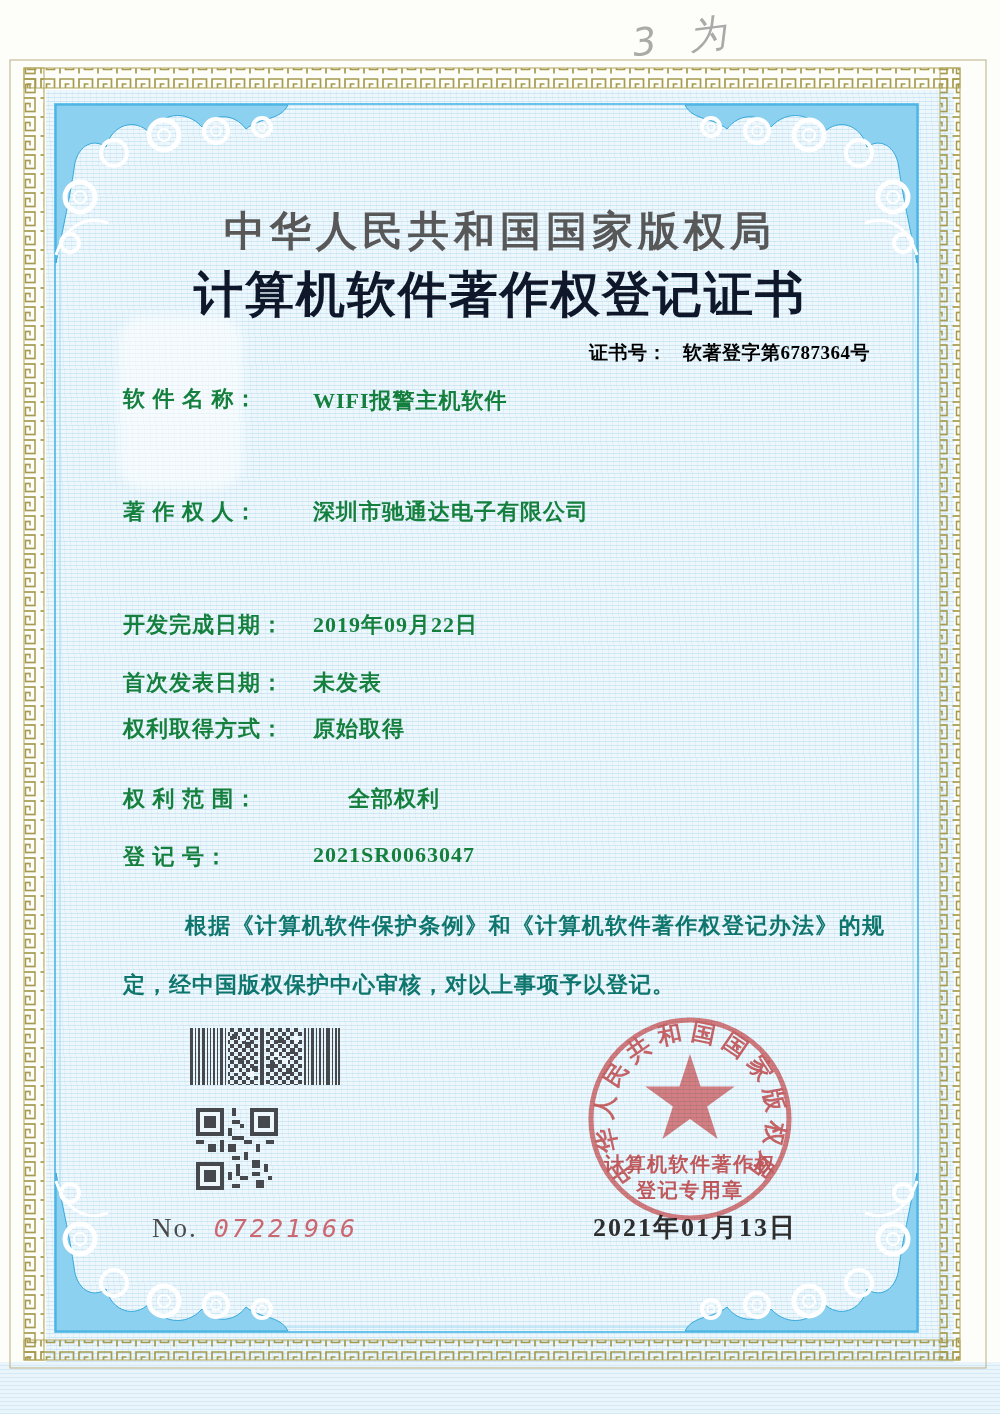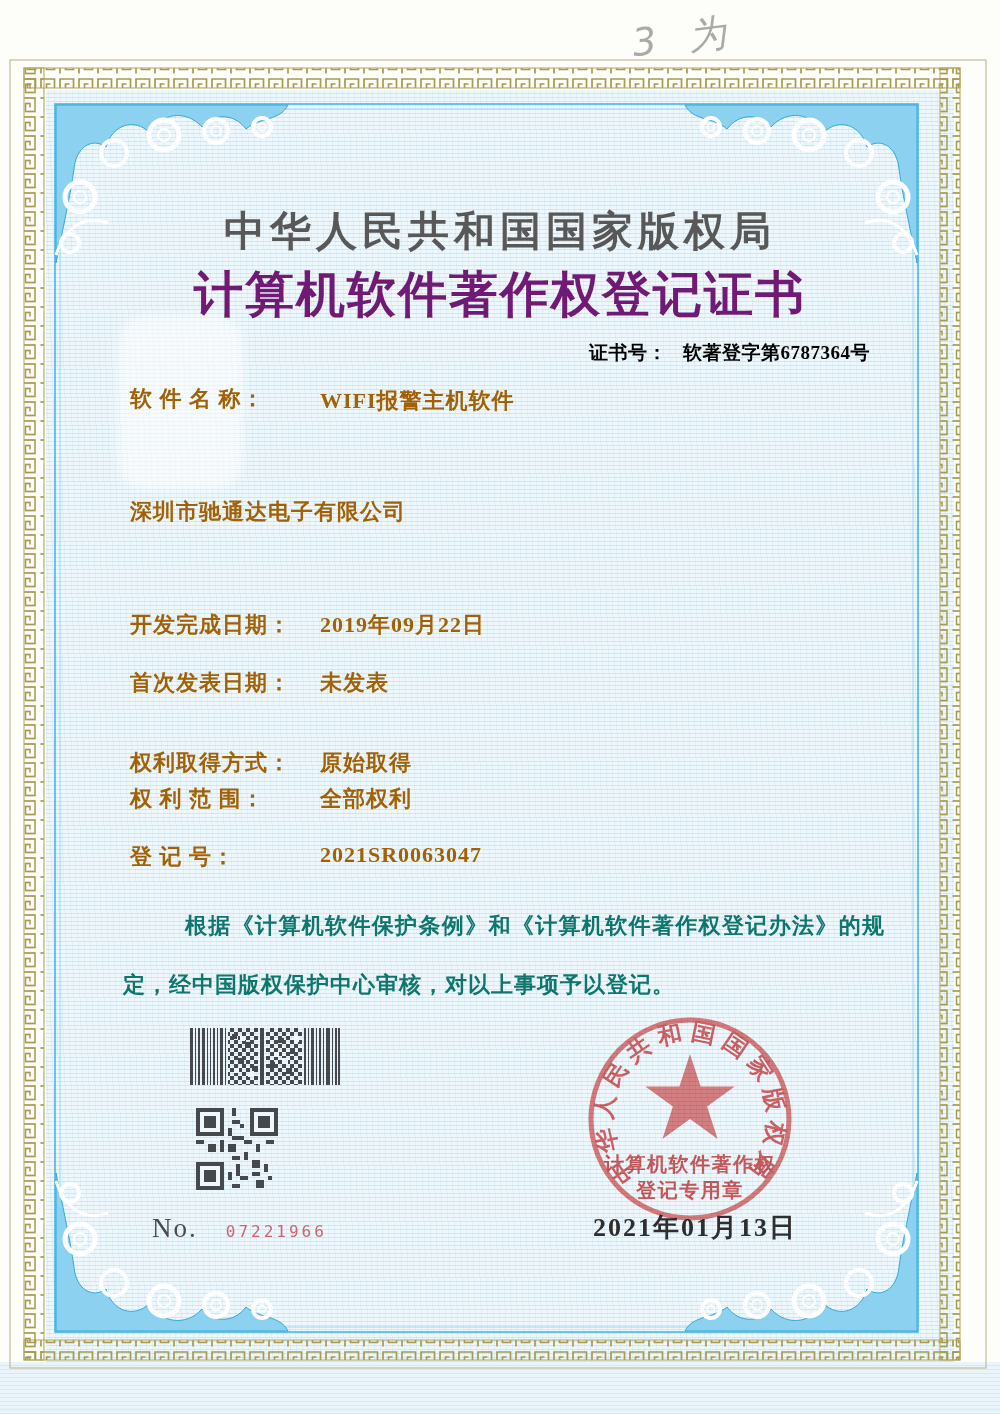--- a/index.html
+++ b/index.html
@@ -34,50 +34,50 @@
     font-family:"DejaVu Sans",sans-serif;font-style:italic;
     font-size:38px;color:#8f8f8f;opacity:.75;transform:rotate(-7deg);
     letter-spacing:10px;
   }
   .authority{
     position:absolute;left:0;top:204px;width:100%;text-align:center;z-index:2;
     font-size:41px;font-weight:700;letter-spacing:5px;color:#585858;
   }
   .cert-title{
     position:absolute;left:0;top:262px;width:100%;text-align:center;z-index:2;
-    font-size:49px;font-weight:800;letter-spacing:2px;color:#701a75;
+    font-size:49px;font-weight:800;letter-spacing:2px;color:#0f172a;
   }
   .certno{
     position:absolute;right:130px;top:340px;z-index:2;
     font-size:19px;font-weight:700;color:#000000;letter-spacing:.5px;
   }
   .certno .gap{display:inline-block;width:16px;}
   .row{position:absolute;left:123px;z-index:2;font-size:22px;font-weight:700;
-       letter-spacing:1px;color:#a16207;white-space:nowrap;display:flex;margin-left:7px;}
+       letter-spacing:1px;color:#15803d;white-space:nowrap;display:flex;}
   .row .label{display:inline-block;width:190px;flex:none;}
   .row .value{display:inline-block;}
   .vlines span{display:block;line-height:34px;}
   .row-software{top:384px;}
   .row-owner{top:497px;}
   .row-dev{top:610px;}
   .row-pub{top:668px;}
-  .row-acq{top:748px;justify-content:center;}
-  .row-scope{top:784px;}
+  .row-acq{top:714px;justify-content:center;}
+  .row-scope{top:784px;gap:35px;}
   .row-reg{top:842px;justify-content:space-between;}
   .para{
     position:absolute;left:123px;top:896px;width:762px;z-index:2;
     font-size:22px;font-weight:700;letter-spacing:1px;line-height:59px;
     text-indent:62px;color:#0f766e;text-align:justify;
   }
   .barcode{position:absolute;left:190px;top:1028px;z-index:2;}
   .qr{position:absolute;left:196px;top:1108px;z-index:2;}
   .serial{position:absolute;left:152px;top:1213px;z-index:2;white-space:nowrap;}
   .no-label{font-size:27px;color:#4a4a4a;letter-spacing:2px;}
-  .no-value{font-family:"DejaVu Sans Mono",monospace;font-size:16px;color:#cc6770;
-            letter-spacing:3px;margin-left:24px;}
+  .no-value{font-family:"DejaVu Sans Mono",monospace;font-size:25px;color:#cc6770;
+            letter-spacing:3px;margin-left:12px;font-style:italic;}
   .seal{position:absolute;left:577px;top:1006px;z-index:4;mix-blend-mode:multiply;opacity:.92;}
   .date{
     position:absolute;left:593px;top:1210px;z-index:3;
     font-size:26px;font-weight:700;letter-spacing:2px;color:#2e2e2e;
   }
 </style>
 </head>
 <body>
 
 <div class="page">
@@ -137,20 +137,21 @@
   </div>
 
   <div class="row row-software">
     <span class="label">软 件 名 称：</span>
     <span class="value vlines">
       <span>WIFI报警主机软件</span>
     </span>
   </div>
 
   <div class="row row-owner">
+    <span class="label">著 作 权 人：</span>
     <span class="value">深圳市驰通达电子有限公司</span>
   </div>
 
   <div class="row row-dev">
     <span class="label">开发完成日期：</span>
     <span class="value">2019年09月22日</span>
   </div>
 
   <div class="row row-pub">
     <span class="label">首次发表日期：</span>

